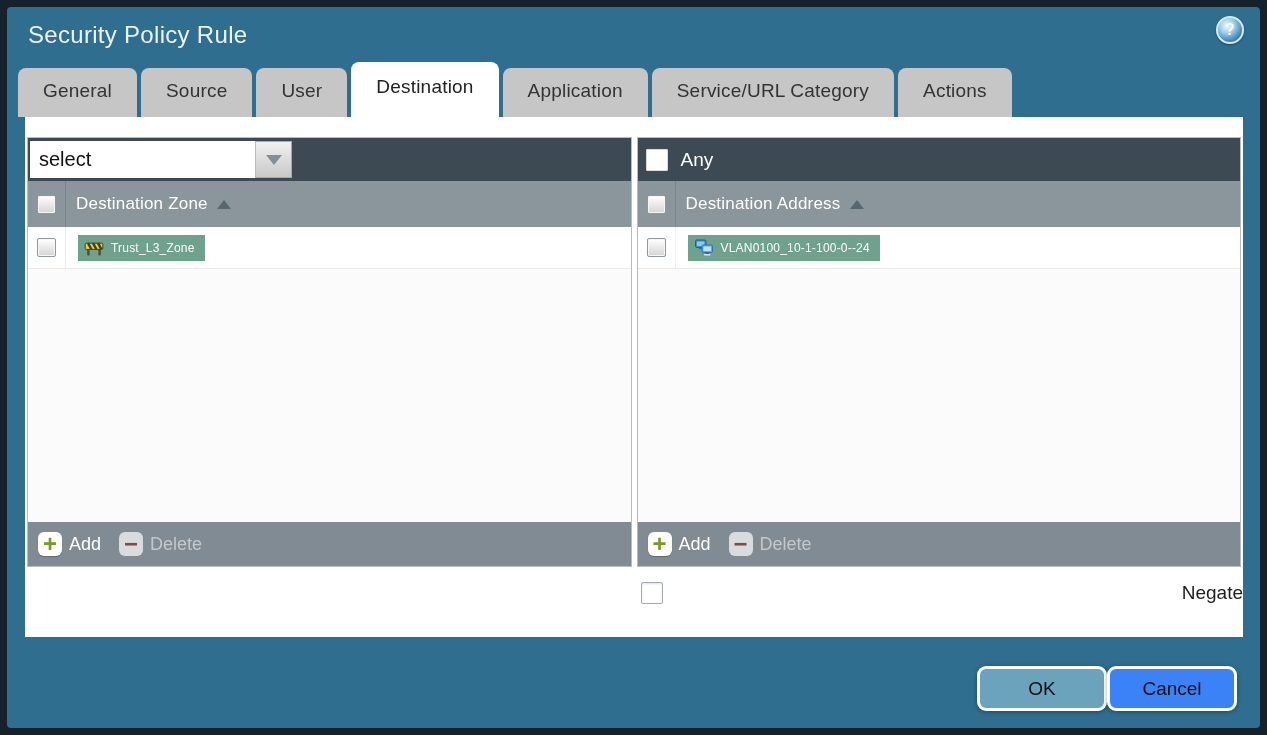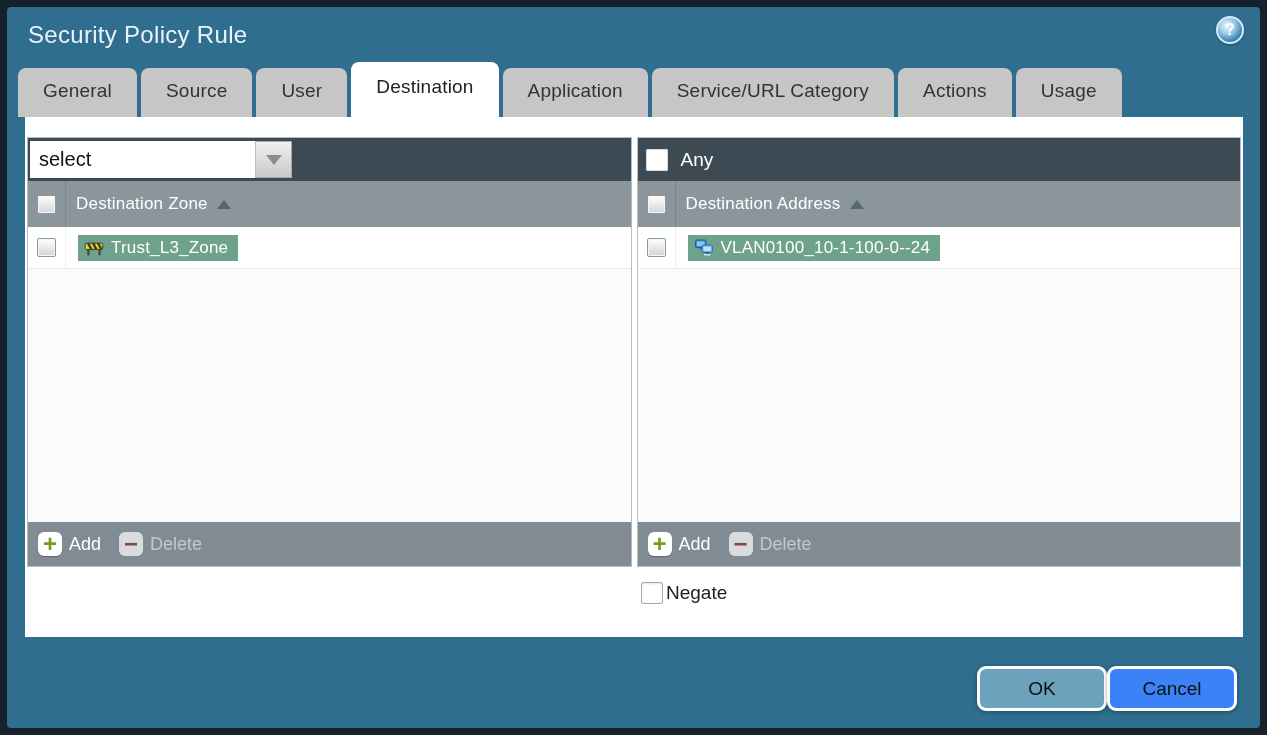--- a/index.html
+++ b/index.html
@@ -77,36 +77,36 @@
   .header-label{margin-left:10px;font-size:17px;letter-spacing:.2px;}
   .tri-up{width:0;height:0;margin-left:9px;border-left:7px solid transparent;border-right:7px solid transparent;border-bottom:9px solid #57676f;cursor:pointer;}
   
   .panel-body{flex:1;background:#fbfbfb;overflow:hidden;}
   .row{height:41px;background:#ffffff;border-bottom:1px solid #e9e9e9;display:flex;align-items:center;}
   .panel-body .cb-cell{border-right:1px solid #efefef;}
   .chip{
     margin-left:12px;background:#6fa28d;display:flex;align-items:center;gap:7px;
     padding:3px 10px 3px 6px;cursor:pointer;
   }
-  .chip-label{color:#ffffff;font-size:17px;letter-spacing:.2px;}
+  .chip-label{color:#ffffff;font-size:12px;letter-spacing:.2px;}
   .chip svg{display:block;}
   
   .panel-footer{height:44px;background:#808b93;display:flex;align-items:center;padding-left:10px;gap:18px;flex:none;}
   .foot-btn{display:flex;align-items:center;gap:7px;cursor:pointer;}
   .foot-btn.disabled{cursor:default;}
   .icon-sq{
     width:24px;height:24px;border-radius:6px;display:flex;align-items:center;justify-content:center;
     font-weight:bold;
   }
   .icon-add{background:#ffffff;color:#7a9a1f;font-size:24px;line-height:22px;box-shadow:0 1px 1px rgba(0,0,0,.25);}
   .icon-del{background:#d9dcdf;color:#8a4a3a;font-size:24px;line-height:20px;}
   .foot-label{font-size:18px;color:#ffffff;}
   .foot-btn.disabled .foot-label{color:#c2c8cc;}
   
-  .negate-row{display:flex;align-items:center;gap:3px;margin:15px 0 0 616px;}
+  .negate-row{display:flex;align-items:center;gap:11px;margin:15px 0 0 616px;justify-content:space-between;}
   .cb-negate{
     width:22px;height:22px;background:#ffffff;border:1px solid #a2aab0;border-radius:2px;
     box-shadow:inset 0 1px 2px rgba(0,0,0,.12);cursor:pointer;box-sizing:border-box;
   }
   .negate-label{font-size:19px;color:#1d1d1d;}
   
   .footer-buttons{position:absolute;right:23px;bottom:17px;display:flex;}
   .dlg-btn{
     width:130px;height:45px;box-sizing:border-box;border:3px solid #ffffff;border-radius:9px;
     font-size:19px;color:#101010;display:flex;align-items:center;justify-content:center;
@@ -128,21 +128,20 @@
     </div>
 
     <div class="tabbar" id="tabbar">
         <div class="tab">General</div>
         <div class="tab">Source</div>
         <div class="tab">User</div>
         <div class="tab active">Destination</div>
         <div class="tab">Application</div>
         <div class="tab">Service/URL Category</div>
         <div class="tab">Actions</div>
-        <div class="tab">Usage</div>
       </div>
 
     <div class="content">
       <div class="panels">
 
         <div class="panel">
           <div class="panel-top">
             <div class="combo">
               <div class="combo-input">select</div>
               <div class="combo-btn">

